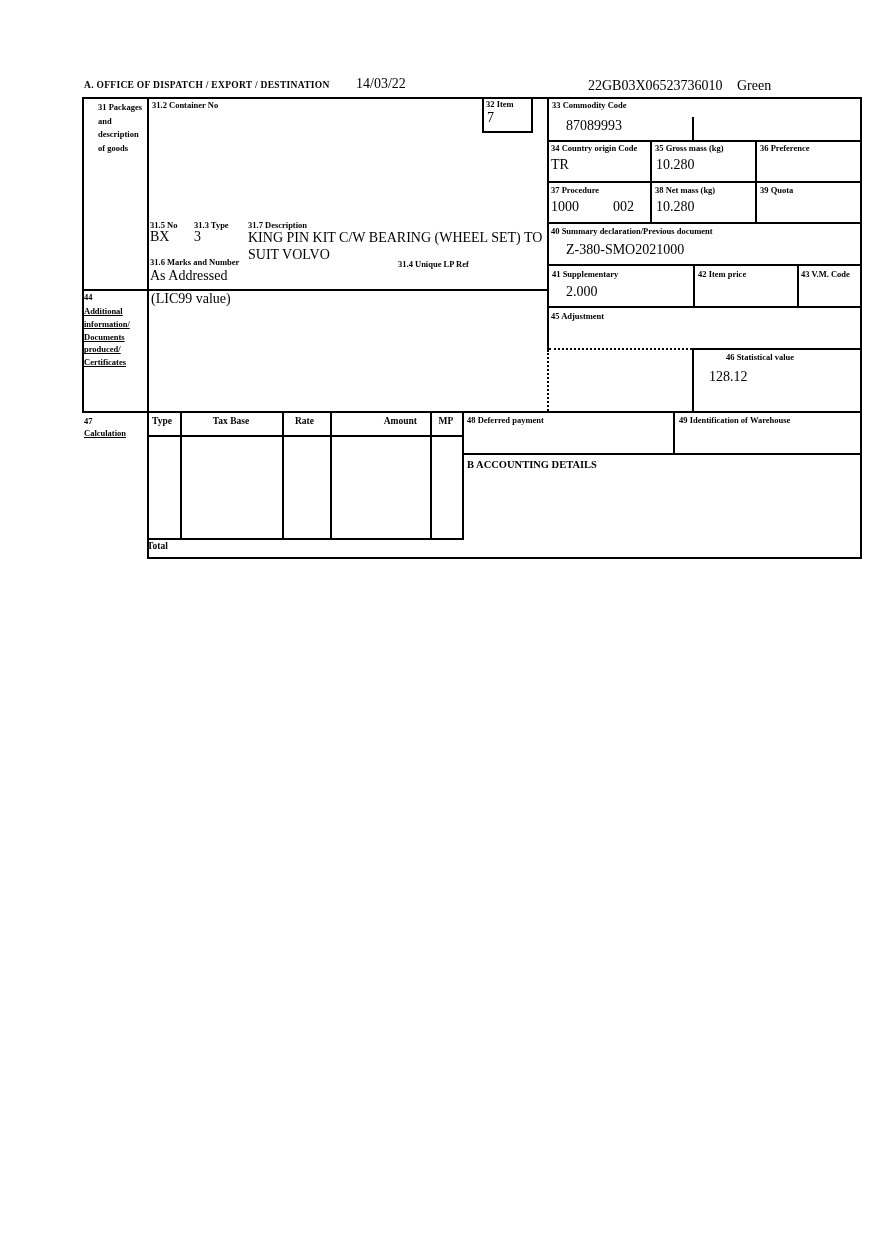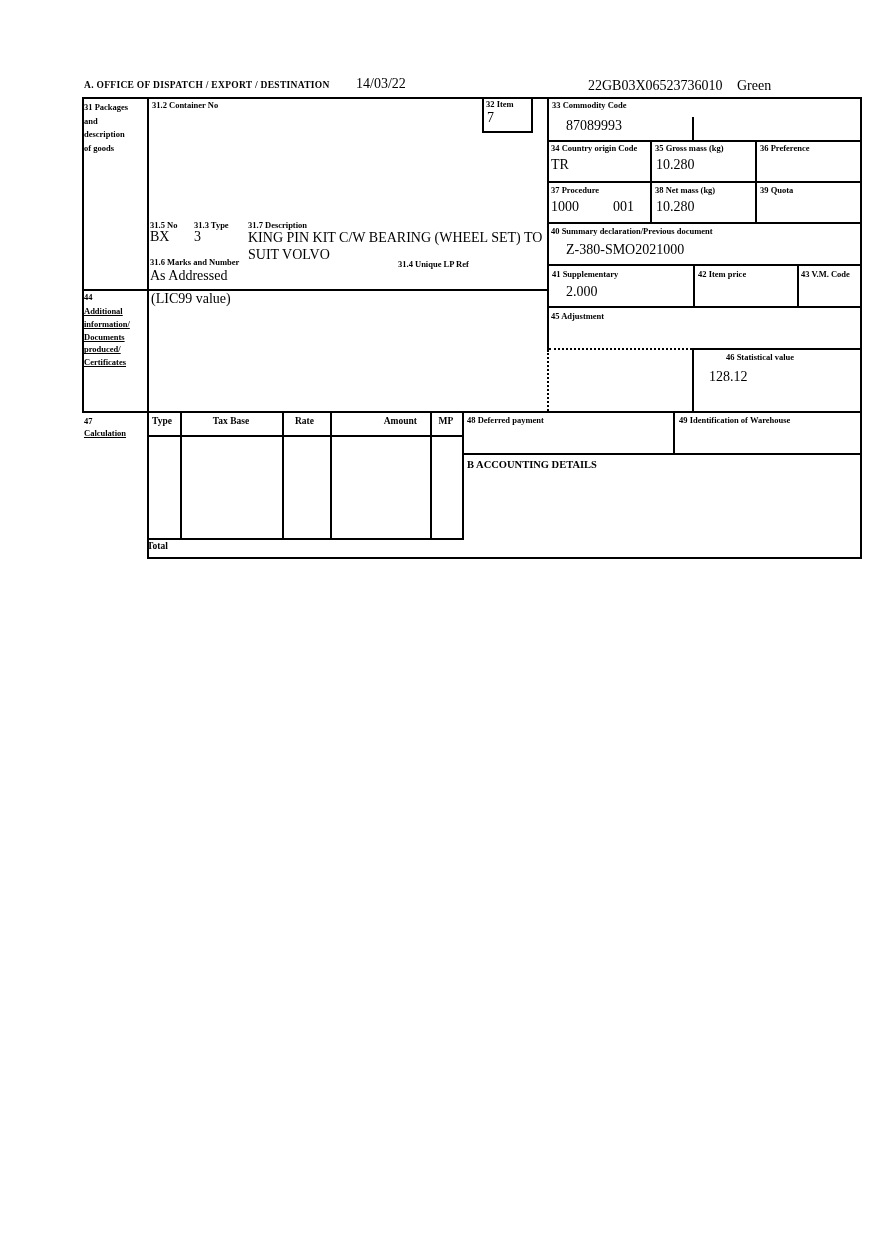--- a/index.html
+++ b/index.html
@@ -12,21 +12,21 @@
   .dot-v{ position:absolute; width:0;  border-left:2px dotted #000; }
   .t    { position:absolute; white-space:nowrap; line-height:1.05; }
   .lbl  { font-weight:bold; font-size:8.5px; }
   .val  { font-size:14px; }
   .hdrA { font-weight:bold; font-size:9.5px; letter-spacing:.3px; }
   .hdrV { font-size:14px; }
   .colh { font-weight:bold; font-size:9.5px; }
   .bacc { font-weight:bold; font-size:10.5px; }
   .u    { text-decoration:underline; }
   .blk  { white-space:normal; }
-  .b31lines { width:76px; line-height:13.5px; }
+  .b31lines { width:76px; line-height:13.5px;padding-left:14px; }
   .b44lines { width:64px; line-height:12.8px; }
   .desc { width:306px; line-height:17px; }
 </style>
 </head>
 <body>
 
 <div id="canvas">
 
   <span class="t hdrA" style="left:84px; top:81px;">A.  OFFICE OF DISPATCH / EXPORT / DESTINATION</span>
   <span class="t hdrV" style="left:356px; top:77px;">14/03/22</span>
@@ -97,21 +97,21 @@
   <span class="t val" style="left:566px; top:119px;">87089993</span>
 
   <span class="t lbl" style="left:551px; top:144px;">34 Country origin Code</span>
   <span class="t val" style="left:551px; top:158px;">TR</span>
   <span class="t lbl" style="left:655px; top:144px;">35 Gross mass (kg)</span>
   <span class="t val" style="left:656px; top:158px;">10.280</span>
   <span class="t lbl" style="left:760px; top:144px;">36 Preference</span>
 
   <span class="t lbl" style="left:551px; top:186px;">37 Procedure</span>
   <span class="t val" style="left:551px; top:200px;">1000</span>
-  <span class="t val" style="left:613px; top:200px;">001</span>
+  <span class="t val" style="left:613px; top:200px;">002</span>
   <span class="t lbl" style="left:655px; top:186px;">38 Net mass (kg)</span>
   <span class="t val" style="left:656px; top:200px;">10.280</span>
   <span class="t lbl" style="left:760px; top:186px;">39 Quota</span>
 
   <span class="t lbl" style="left:551px; top:227px;">40 Summary declaration/Previous document</span>
   <span class="t val" style="left:566px; top:243px;">Z-380-SMO2021000</span>
 
   <span class="t lbl" style="left:552px; top:270px;">41 Supplementary</span>
   <span class="t val" style="left:566px; top:285px;">2.000</span>
   <span class="t lbl" style="left:698px; top:270px;">42 Item price</span>

